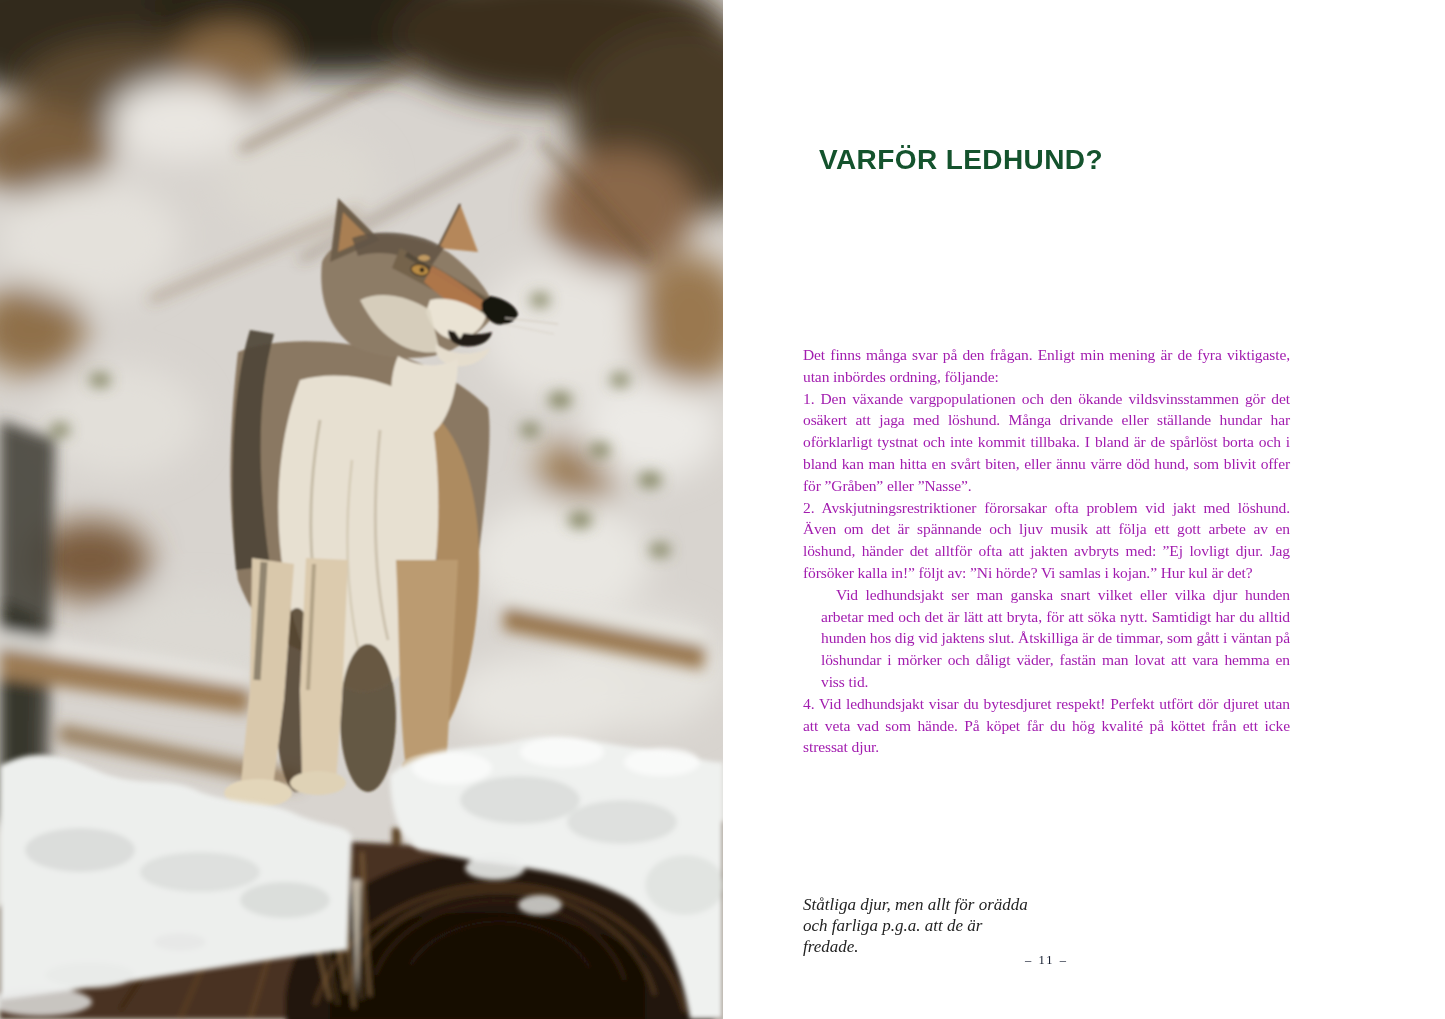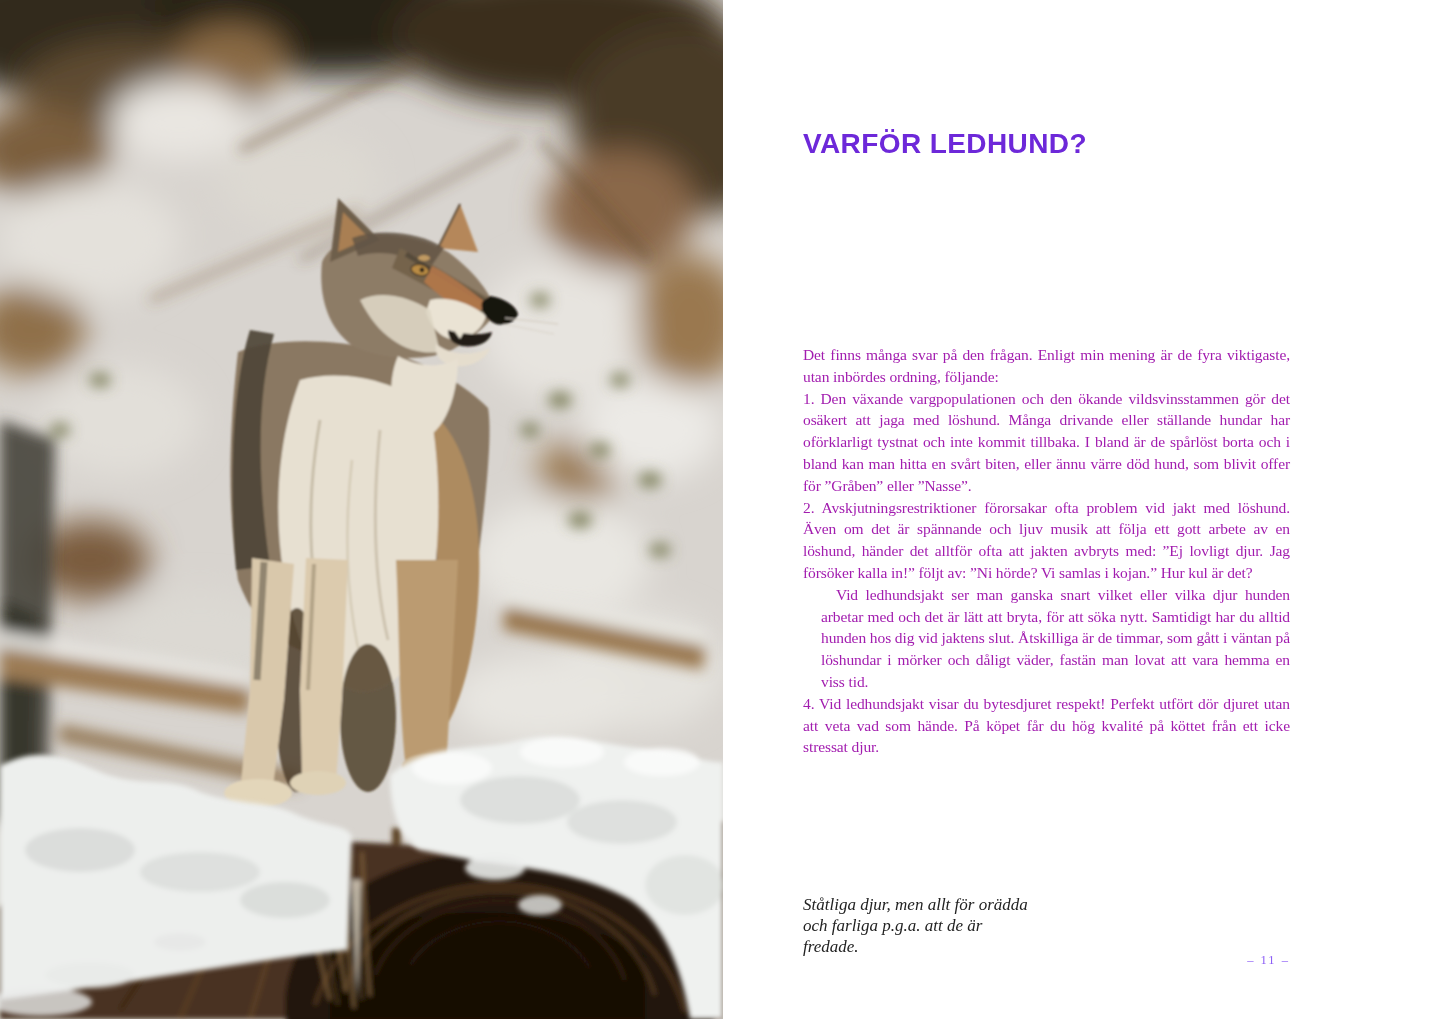--- a/index.html
+++ b/index.html
@@ -20,37 +20,37 @@
 
   
   .page {
     position: absolute; left: 723px; top: 0; width: 722px; height: 1019px;
     background: #ffffff;
   }
   .heading {
     position: absolute; left: 80px; top: 128px;
     font-family: "Liberation Sans", sans-serif;
     font-weight: bold; font-size: 28px; letter-spacing: 0.4px;
-    color: #6d28d9; margin: 0;
+    color: #14532d; margin: 16px;
   }
   .bodytext {
     position: absolute; left: 80px; top: 344px; width: 487px;
     font-size: 15.5px; line-height: 21.8px; color: #a21caf;
     text-align: justify; letter-spacing: -0.1px;
   }
   .bodytext p { margin: 0 0 0 0; }
   .bodytext p.gap { margin-top: 0; }
   .bodytext p.cont { text-indent: 15px; margin-left: 18px; }
   .caption {
     position: absolute; left: 80px; top: 894px; width: 230px;
     font-size: 17px; line-height: 21px; font-style: italic; color: #222222;
   }
   .pagenum {
     position: absolute; left: 80px; top: 953px; width: 487px;
-    text-align: right; font-size: 12.5px; color: #8b5cf6;
+    text-align: center; font-size: 12.5px; color: #0f172a;
     letter-spacing: 2px;
   }
 </style>
 </head>
 <body>
 
 <div class="spread">
 
   <div class="photo">
     <svg viewBox="0 0 723 1019" preserveAspectRatio="xMidYMid slice">

